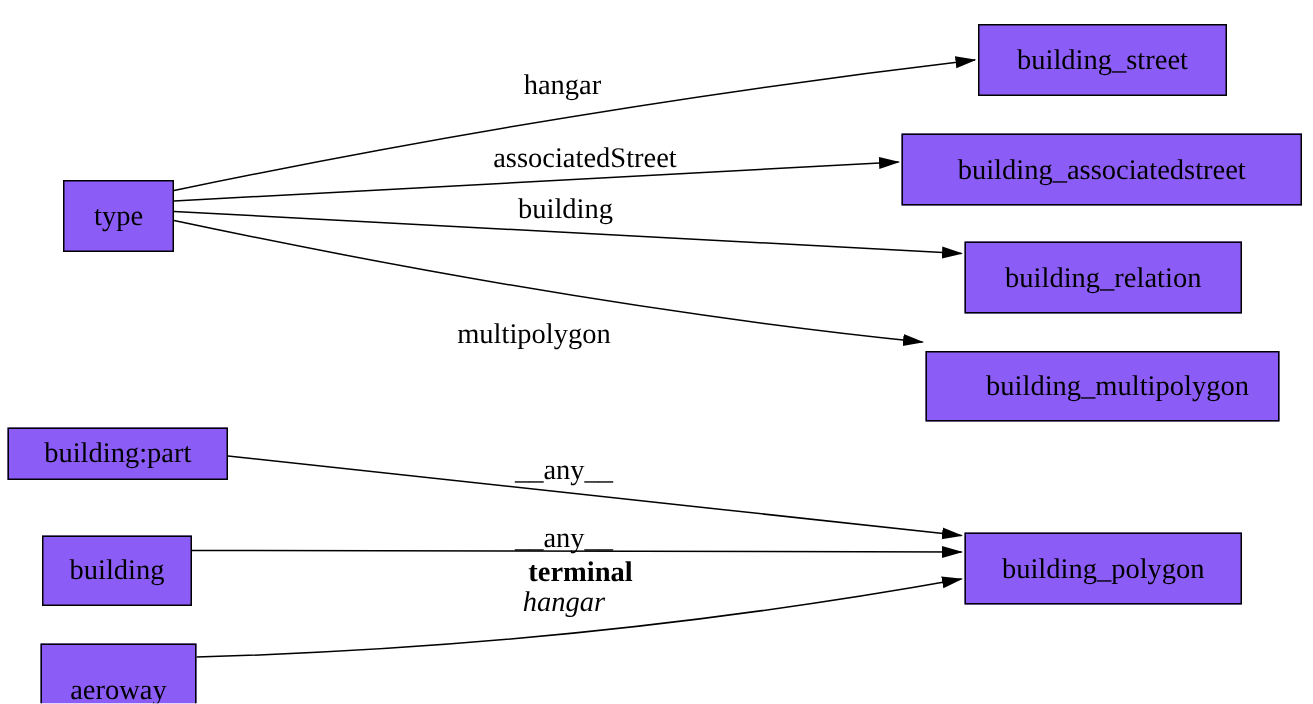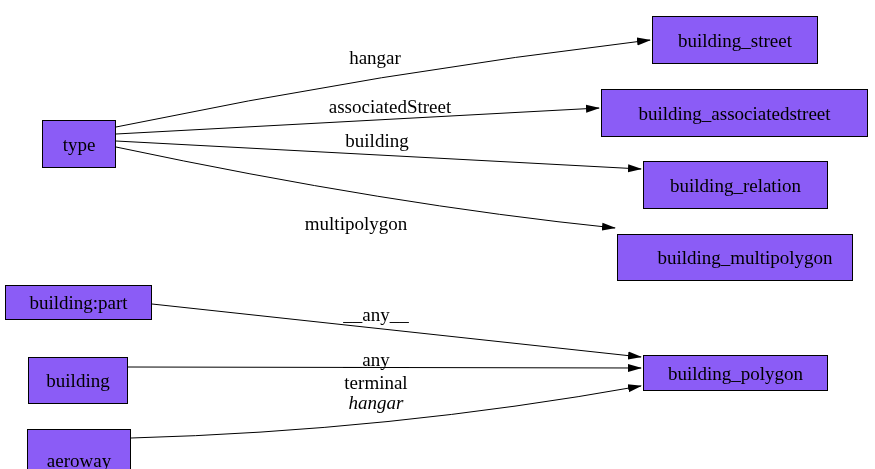--- a/index.html
+++ b/index.html
@@ -70,24 +70,24 @@
   </svg>
 
   <div class="node" style="left:42px;  top:108px; width:74px;  height:48px;">type</div>
   <div class="node" style="left:652px; top:4px;   width:166px; height:48px;">building_street</div>
   <div class="node" style="left:601px; top:77px;  width:267px; height:48px;">building_associatedstreet</div>
   <div class="node" style="left:643px; top:149px; width:185px; height:48px;">building_relation</div>
   <div class="node" style="left:617px; top:222px; width:236px; height:47px;padding-left:20px;">building_multipolygon</div>
   <div class="node" style="left:5px;   top:273px; width:147px; height:35px;">building:part</div>
   <div class="node" style="left:28px;  top:345px; width:100px; height:47px;">building</div>
   <div class="node" style="left:27px;  top:417px; width:104px; height:63px;">aeroway</div>
-  <div class="node" style="left:643px; top:343px; width:185px; height:36px;">building_polygon</div>
+  <div class="node" style="left:643px; top:343px; width:185px; height:48px;">building_polygon</div>
 
   <div class="edge-label" style="left:375px; top:57px;">hangar</div>
   <div class="edge-label" style="left:390px; top:106px;">associatedStreet</div>
   <div class="edge-label" style="left:377px; top:140px;">building</div>
   <div class="edge-label" style="left:356px; top:175px;margin-top:48px;">multipolygon</div>
   <div class="edge-label" style="left:376px; top:314px;">__any__</div>
   <div class="edge-label" style="left:376px; top:359px;">__any__</div>
-  <div class="edge-label" style="left:376px; top:382px;">terminal</div>
+  <div class="edge-label" style="left:387px; top:382px;font-weight:bold;">terminal</div>
   <div class="edge-label" style="left:376px; top:402px;font-style:italic;">hangar</div>
 
 </div>
 
 </body></html>

